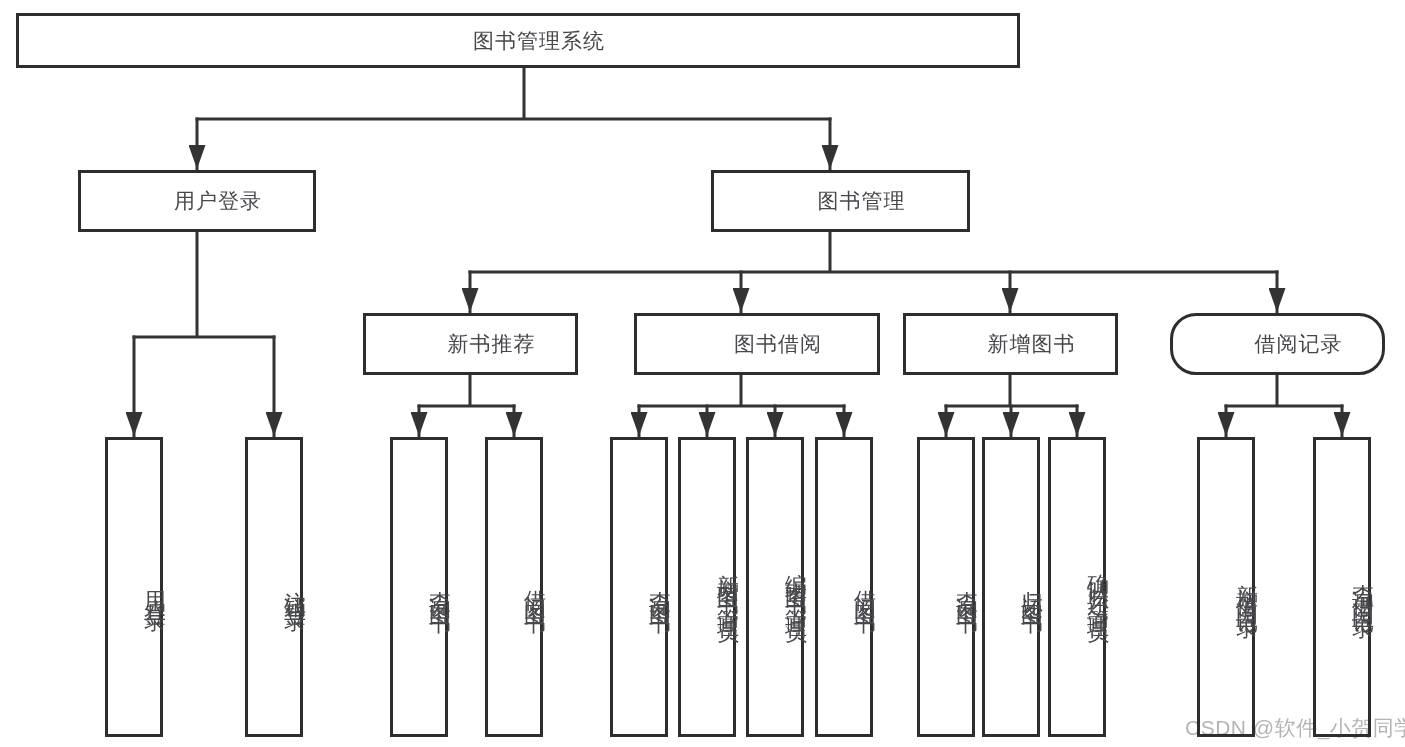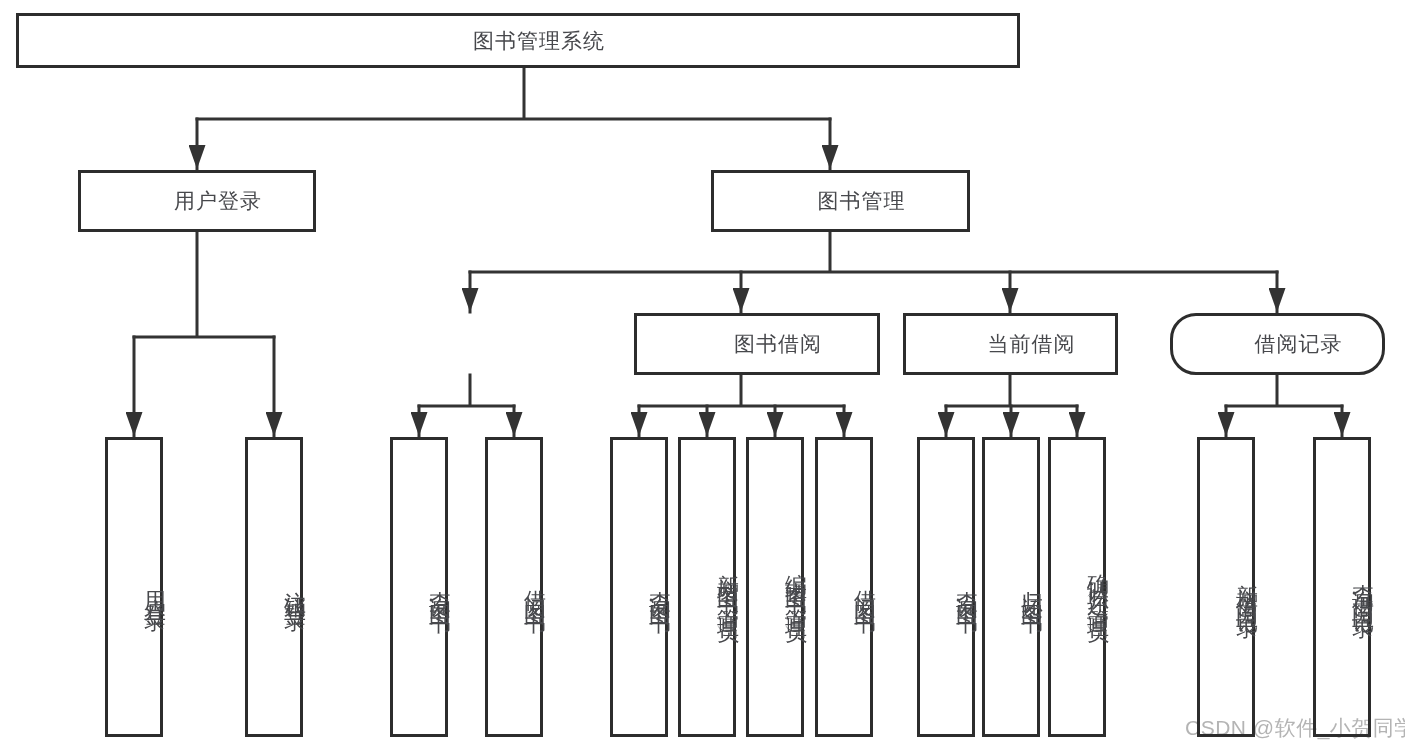--- a/index.html
+++ b/index.html
@@ -116,22 +116,23 @@
     </g>
   </svg>
 
   <div id="watermark">CSDN @软件_小贺同学</div>
 
   <div class="box" id="n-root">图书管理系统</div>
 
   <div class="box" id="n-login">用户登录</div>
   <div class="box" id="n-mgmt">图书管理</div>
 
+  <div class="box" id="n-rec">新书推荐</div>
   <div class="box" id="n-borrow">图书借阅</div>
-  <div class="box" id="n-cur">当前借阅</div>
+  <div class="box" id="n-cur">新增图书</div>
   <div class="box" id="n-hist">借阅记录</div>
 
   <div class="box leaf" id="l-login1">
     <span class="vtext">用户登录</span>
   </div>
   <div class="box leaf" id="l-logout">
     <span class="vtext">注销登录</span>
   </div>
 
   <div class="box leaf" id="l-rec-q">

